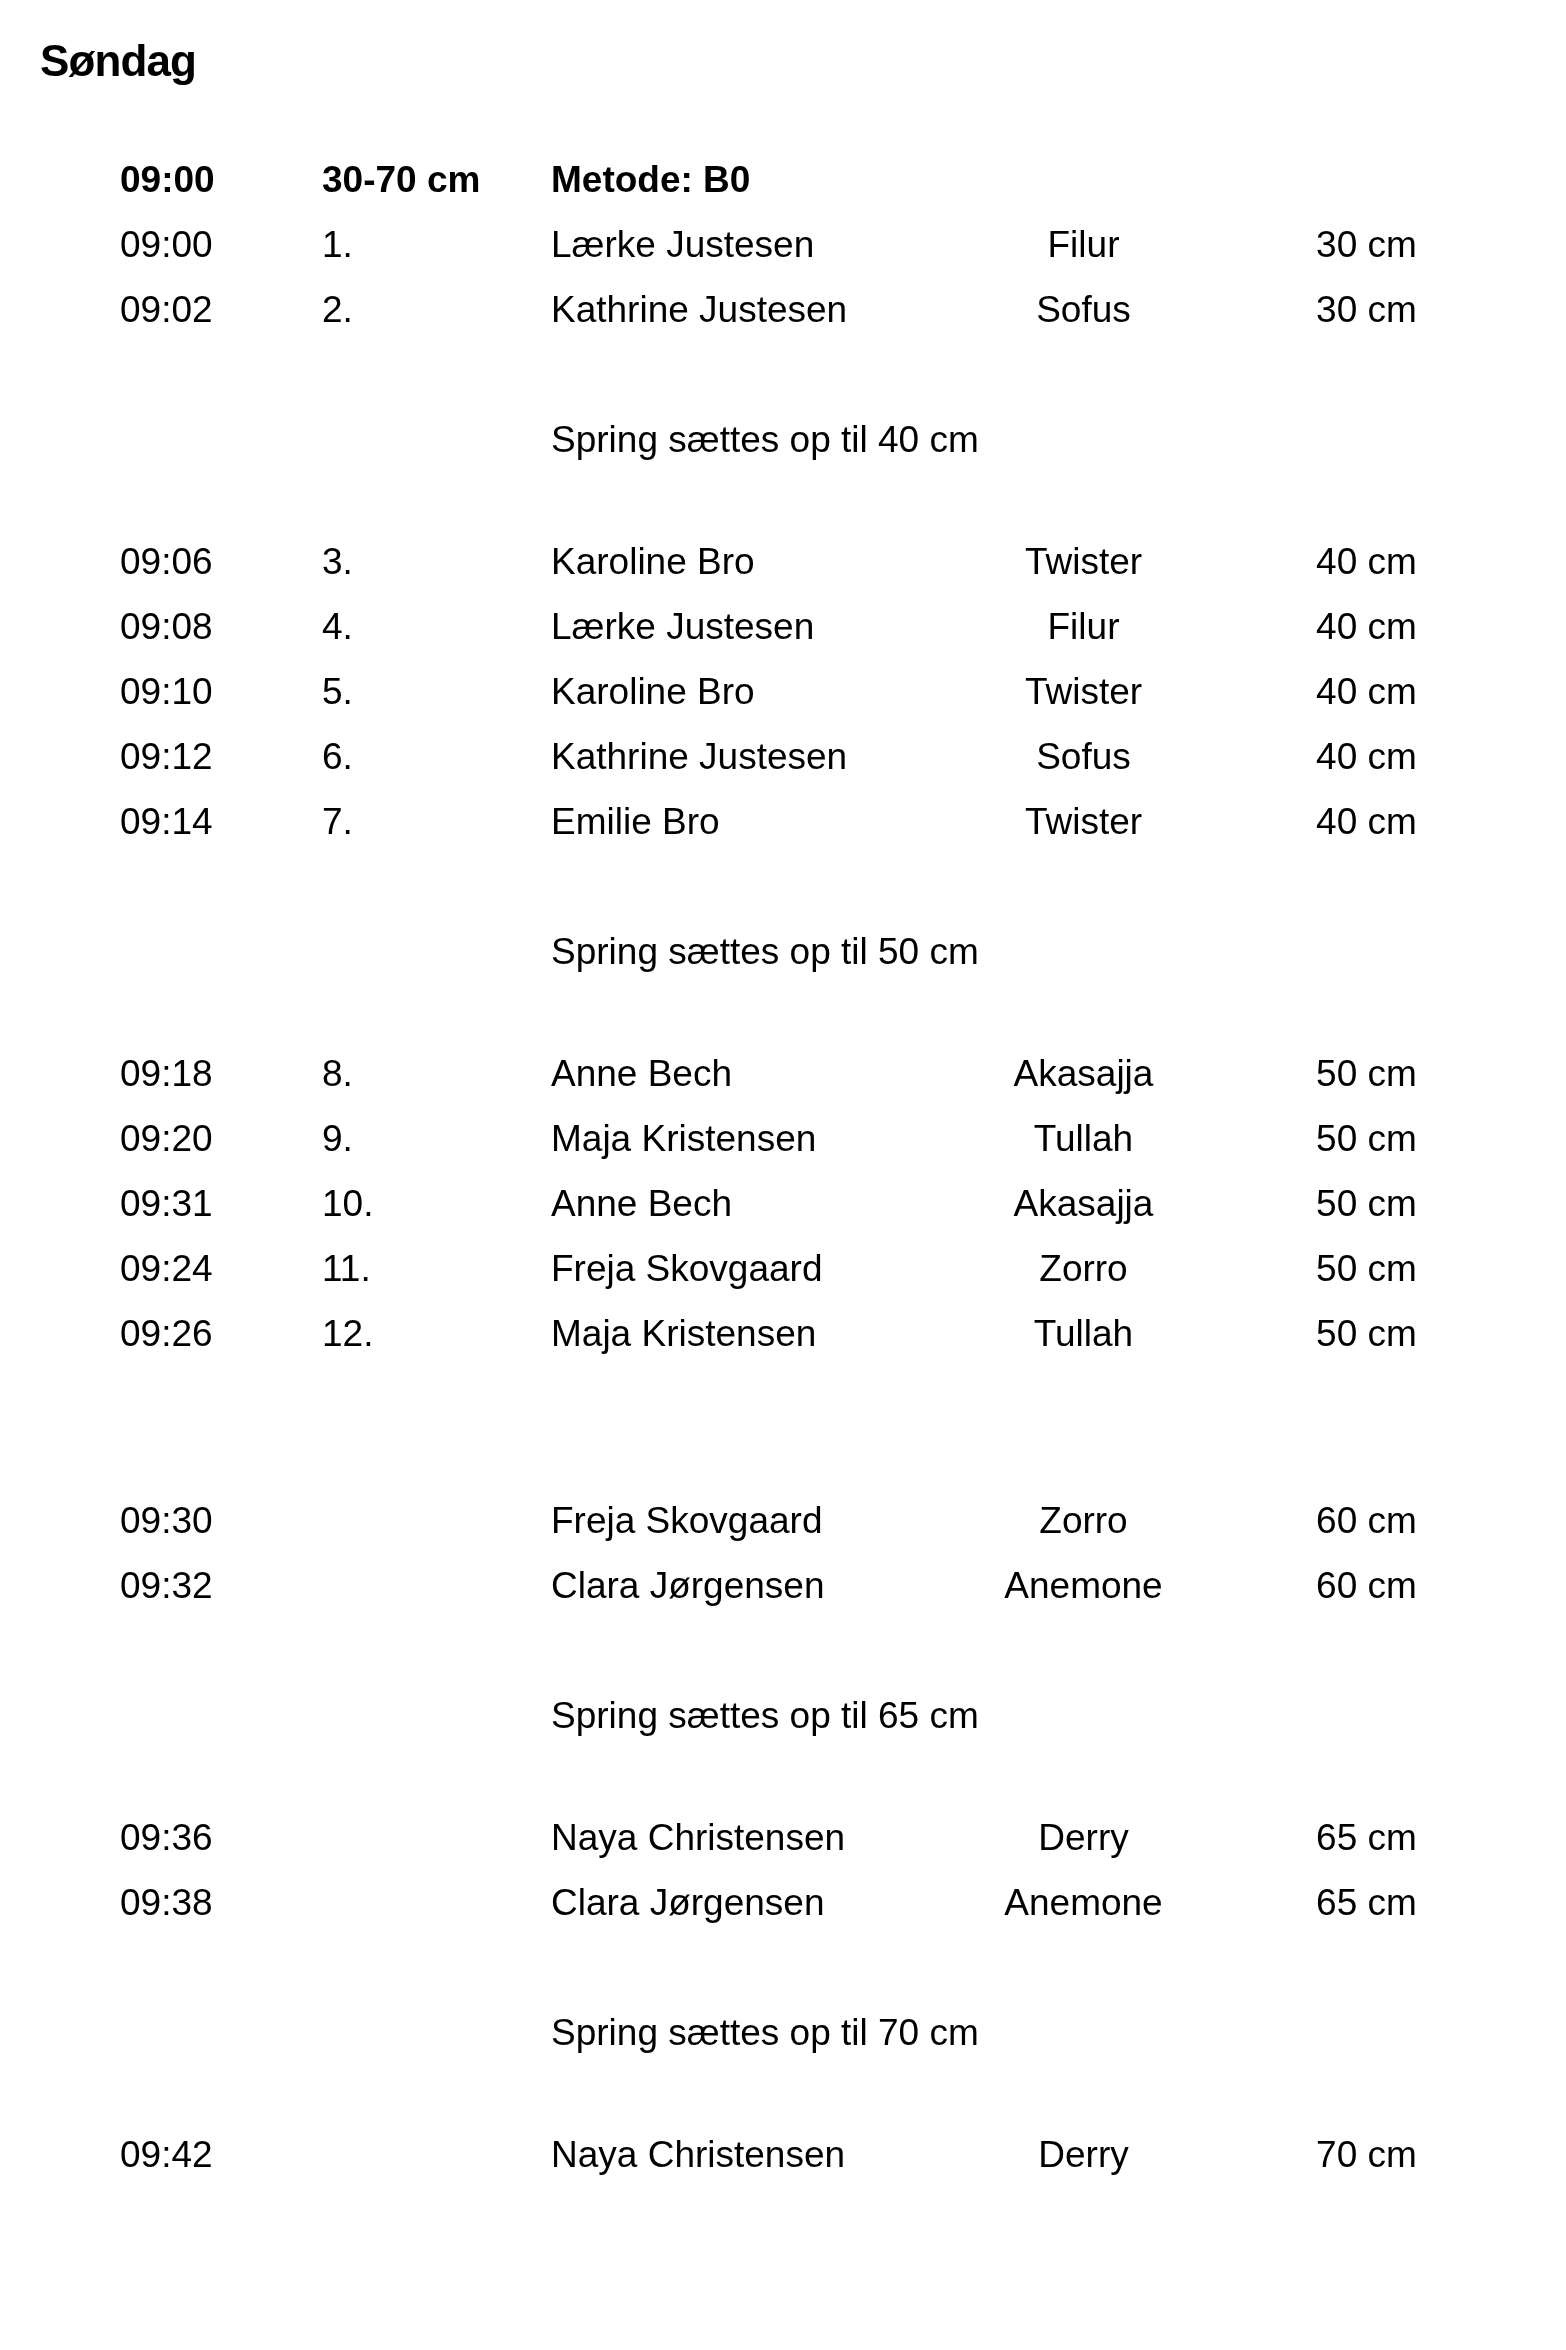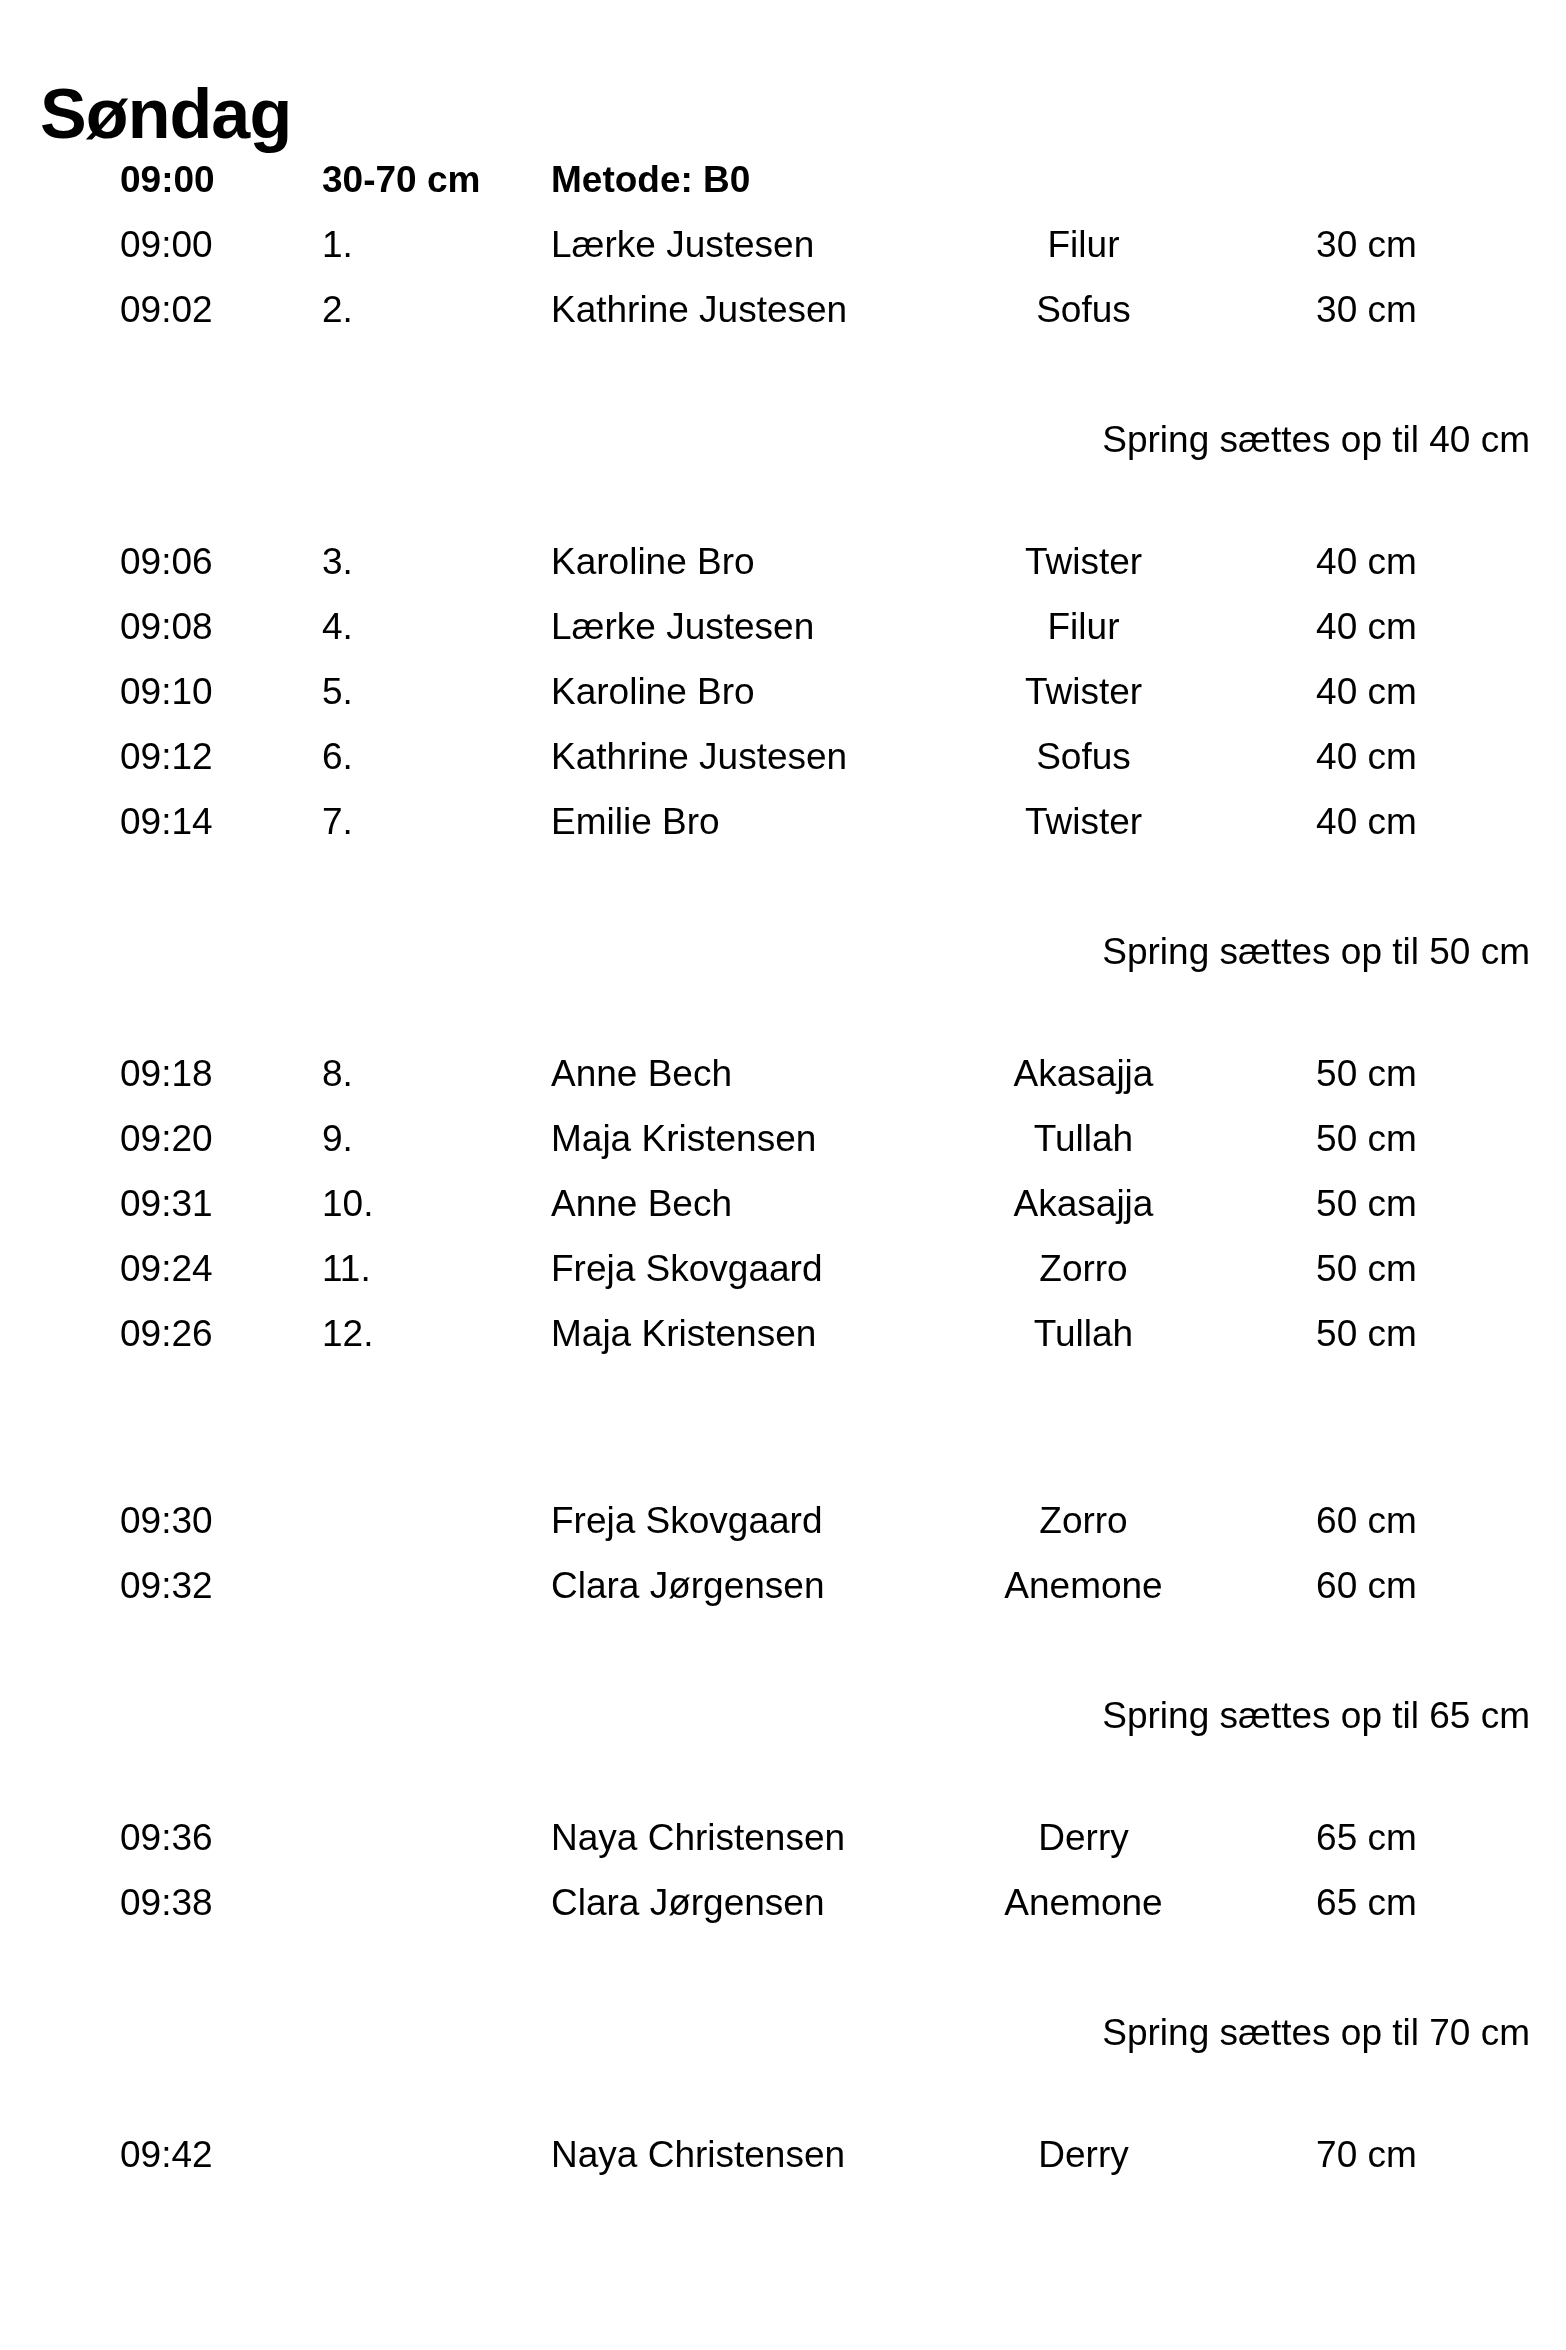--- a/index.html
+++ b/index.html
@@ -15,43 +15,42 @@
     color: #000000;
     font-family: "Liberation Sans", sans-serif;
     overflow: hidden;
   }
   .title-block {
     box-sizing: border-box;
     height: 147px;
     padding: 39px 0 0 40px;
   }
   .title {
-    font-size: 70px;
+    font-size: 44px;
     font-weight: 700;
     letter-spacing: -0.9px;
     line-height: 1;
-    margin-top: 40px;
   }
   .grid-row {
     display: grid;
     grid-template-columns: 202px 174px 468px 239px 1fr;
     margin-left: 120px;
     margin-right: 37px;
     height: 65px;
     align-items: center;
     font-size: 37px;
     line-height: 1;
     white-space: nowrap;
   }
   .c-time   { grid-column: 1; }
   .c-num    { grid-column: 2; text-align: left; }
   .c-rider  { grid-column: 3; padding-left: 55px; }
   .c-horse  { grid-column: 4; text-align: center; }
   .c-height { grid-column: 5; text-align: center; }
-  .c-sep    { grid-column: 3 / 6; padding-left: 55px; text-align: right; }
+  .c-sep    { grid-column: 3 / 6; padding-left: 55px; }
   .bold { font-weight: 700; }
   .spacer-row { height: 65px; }
   .spacer-row.small { height: 57px; }
 </style>
 </head>
 <body>
 
 <div class="page">
 
   <div class="title-block">

